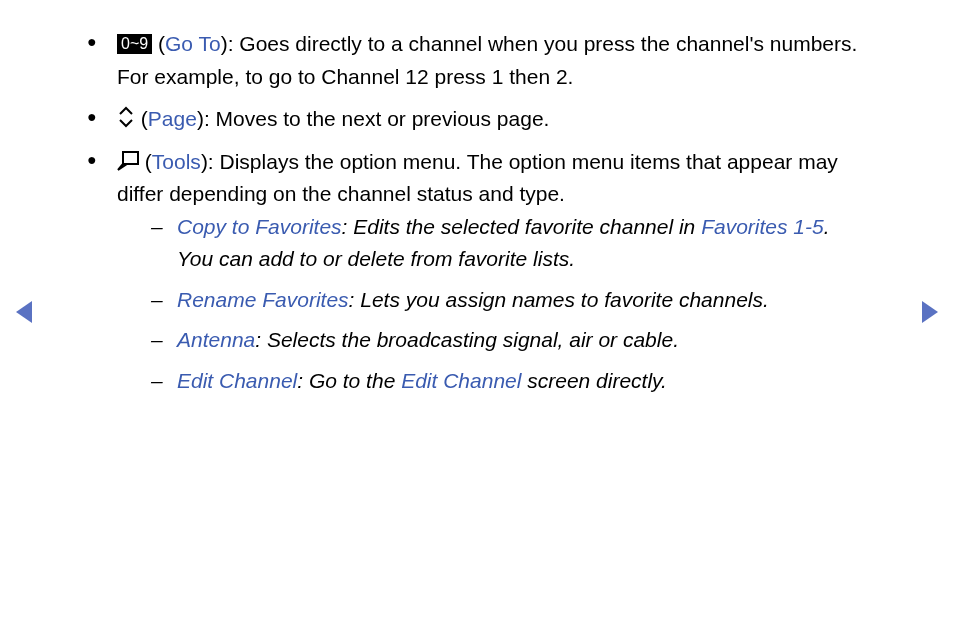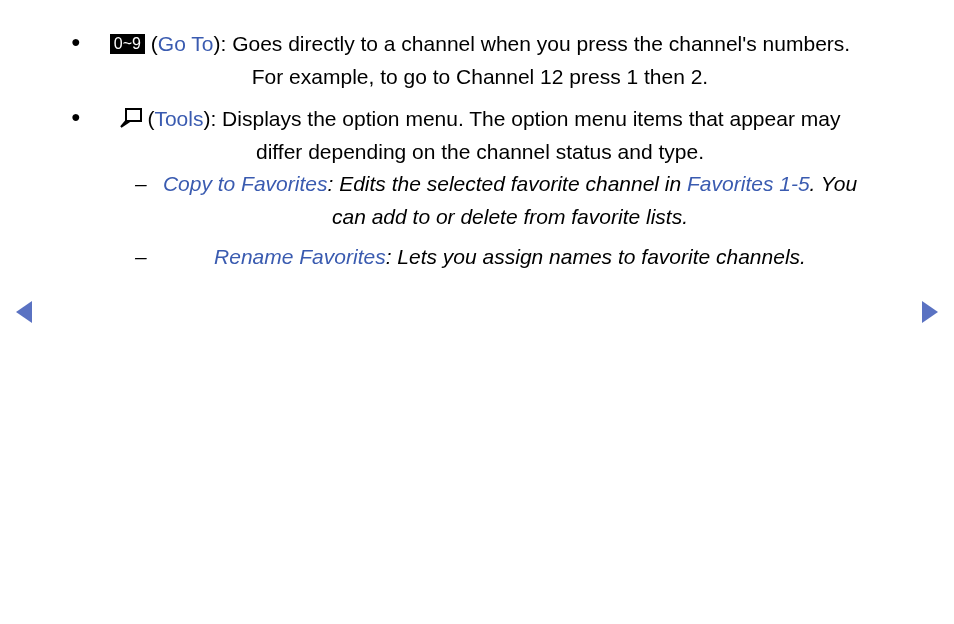--- a/index.html
+++ b/index.html
@@ -7,22 +7,21 @@
     font-family: Arial, Helvetica, sans-serif;
     font-size: 21px;
     width: 954px;
     height: 624px;
     background: #fff;
     position: relative;
     color: #000;
     line-height: 1.55;
   }
   .page-content {
-    padding: 28px 95px 0 61px;
-    text-align: center;
+    padding: 28px 95px 0 77px;
   }
   ul.top-list {
     list-style: none;
     padding-left: 40px;
   }
   ul.top-list > li {
     position: relative;
     margin-bottom: 10px;
   }
   ul.top-list > li::before {
@@ -87,20 +86,29 @@
 <body>
 
 <div class="page-content">
   <ul class="top-list">
 
     <li>
       <span class="keycap">0~9</span>
       <span>(</span><span class="link">Go To</span><span>): Goes directly to a channel when you press the channel's numbers. For example, to go to Channel 12 press 1 then 2.</span>
     </li>
 
+    <li>
+      <span class="updownicon">
+        <svg width="18" height="22" viewBox="0 0 18 22">
+          <polyline points="3,8 9,2 15,8" fill="none" stroke="#000" stroke-width="2"></polyline>
+          <polyline points="3,14 9,20 15,14" fill="none" stroke="#000" stroke-width="2"></polyline>
+        </svg>
+      </span>
+      <span>(</span><span class="link">Page</span><span>): Moves to the next or previous page.</span>
+    </li>
 
     <li>
       <span class="toolsicon">
         <svg width="22" height="20" viewBox="0 0 22 20">
           <rect x="6" y="1" width="15" height="12" fill="none" stroke="#000" stroke-width="2"></rect>
           <polyline points="6,13 1,19 10,13" fill="none" stroke="#000" stroke-width="2"></polyline>
         </svg>
       </span>
       <span>(</span><span class="link">Tools</span><span>): Displays the option menu. The option menu items that appear may differ depending on the channel status and type.</span>
 
@@ -108,21 +116,27 @@
         <ul class="sub-list">
 
           <li>
             <span class="link">Copy to Favorites</span><span>: Edits the selected favorite channel in </span><span class="link">Favorites 1-5</span><span>. You can add to or delete from favorite lists.</span>
           </li>
 
           <li>
             <span class="link">Rename Favorites</span><span>: Lets you assign names to favorite channels.</span>
           </li>
 
+          <li>
+            <span class="link">Antenna</span><span>: Selects the broadcasting signal, air or cable.</span>
+          </li>
 
+          <li>
+            <span class="link">Edit Channel</span><span>: Go to the </span><span class="link">Edit Channel</span><span> screen directly.</span>
+          </li>
 
 
         </ul>
       </div>
     </li>
 
   </ul>
 </div>
 
 <div class="nav-arrow left">

